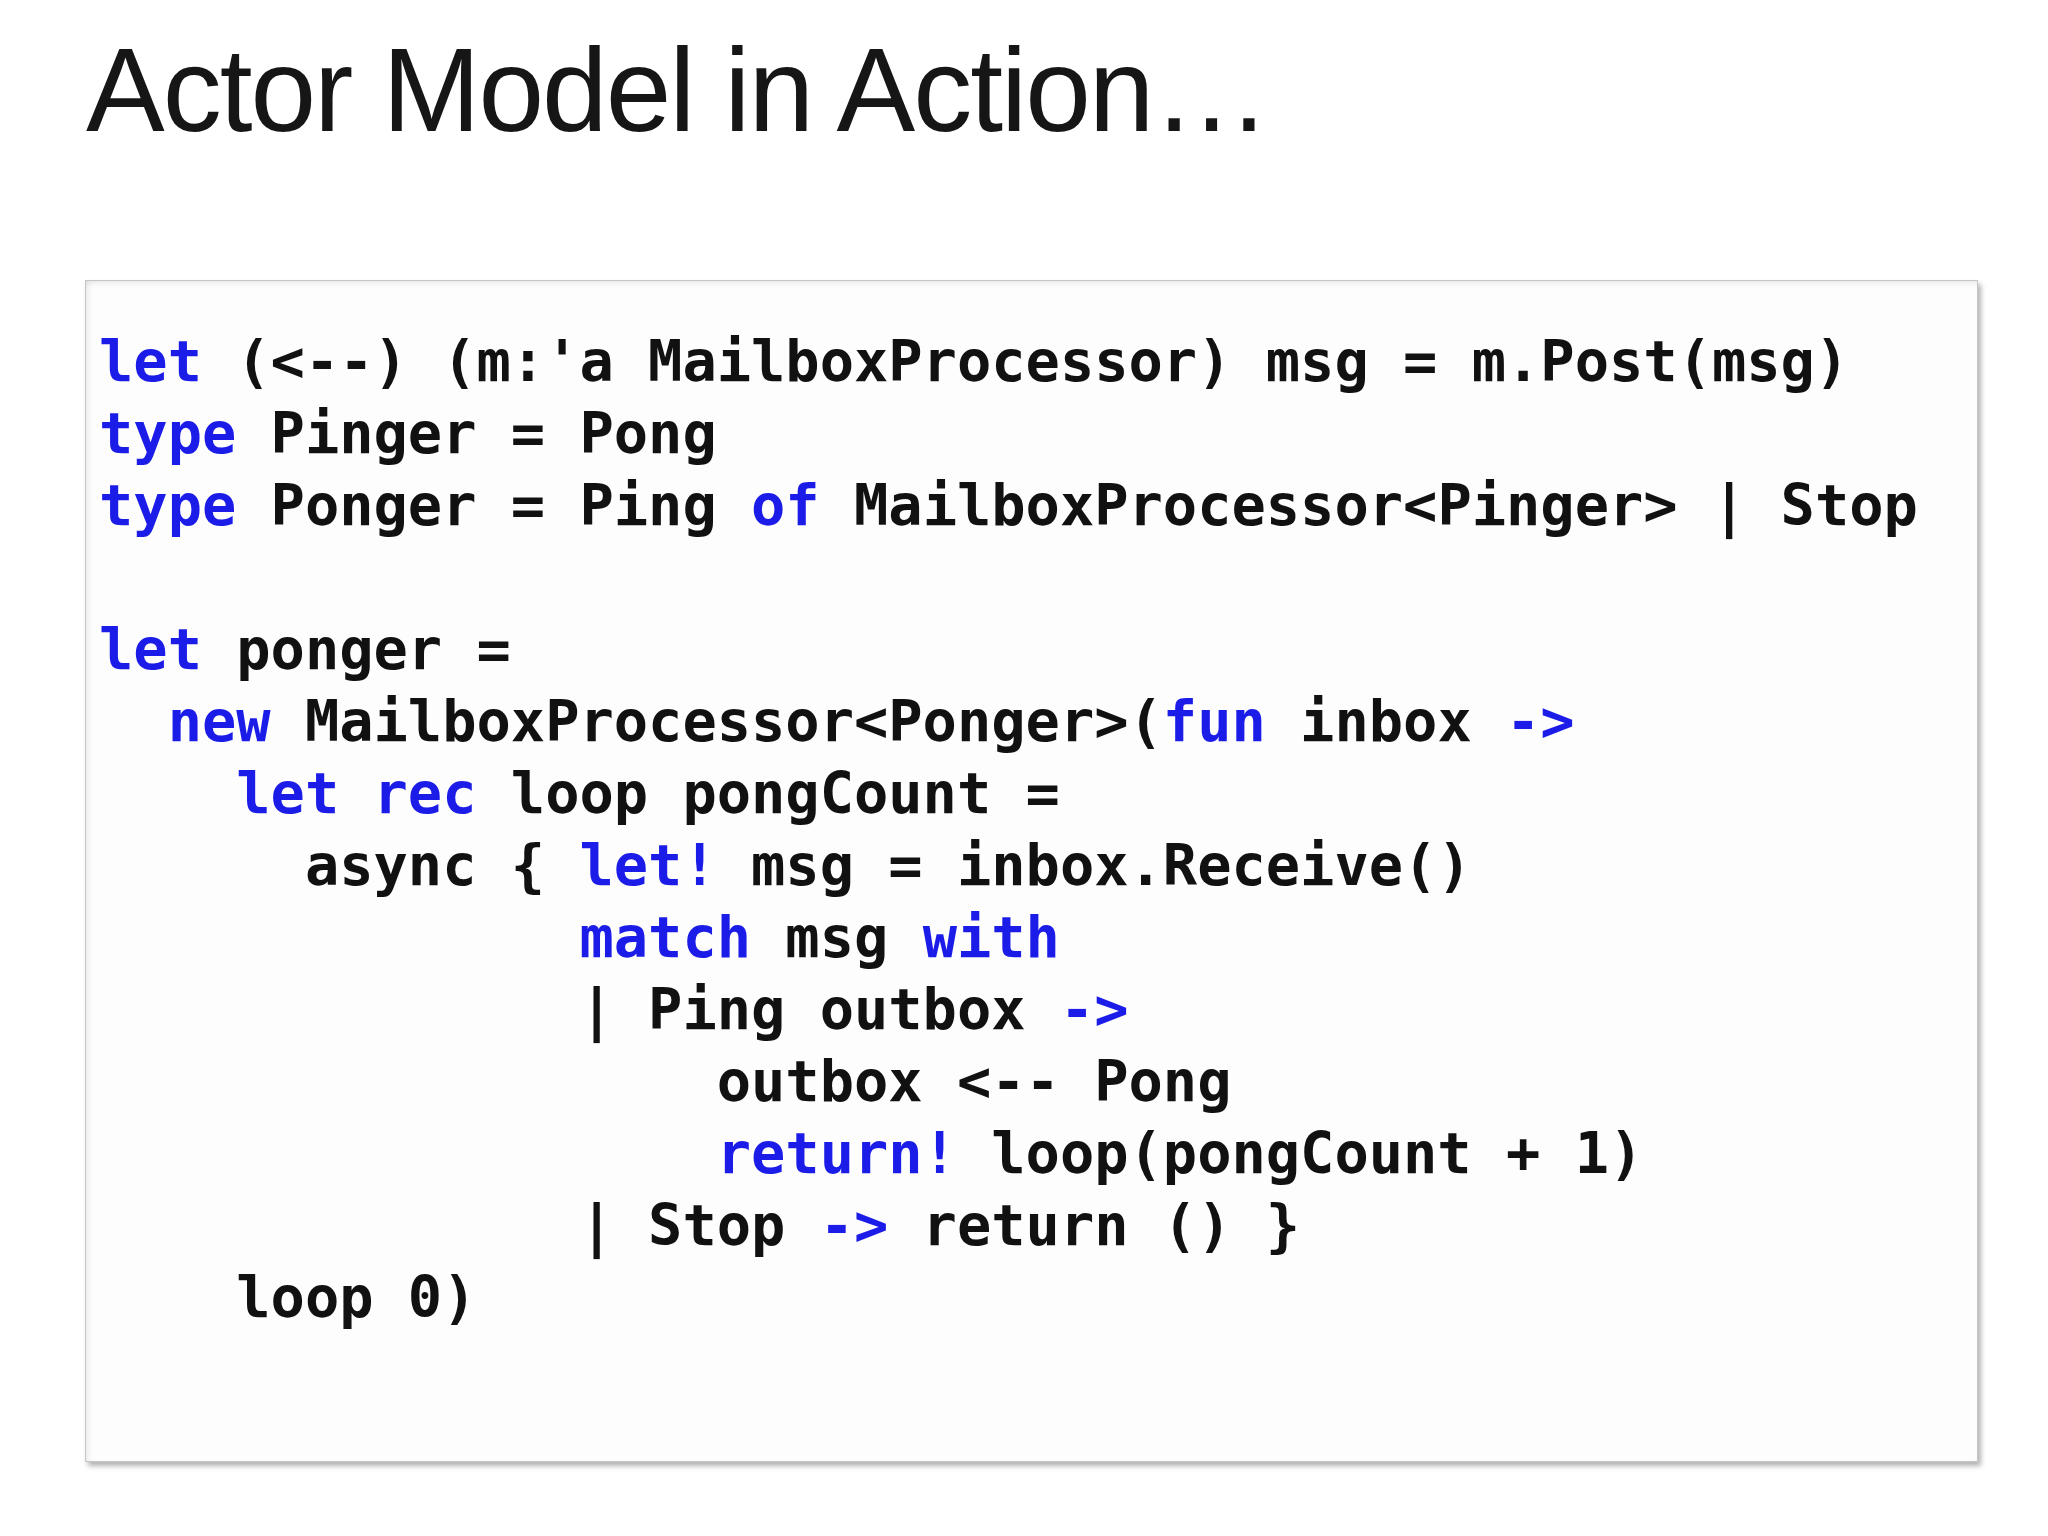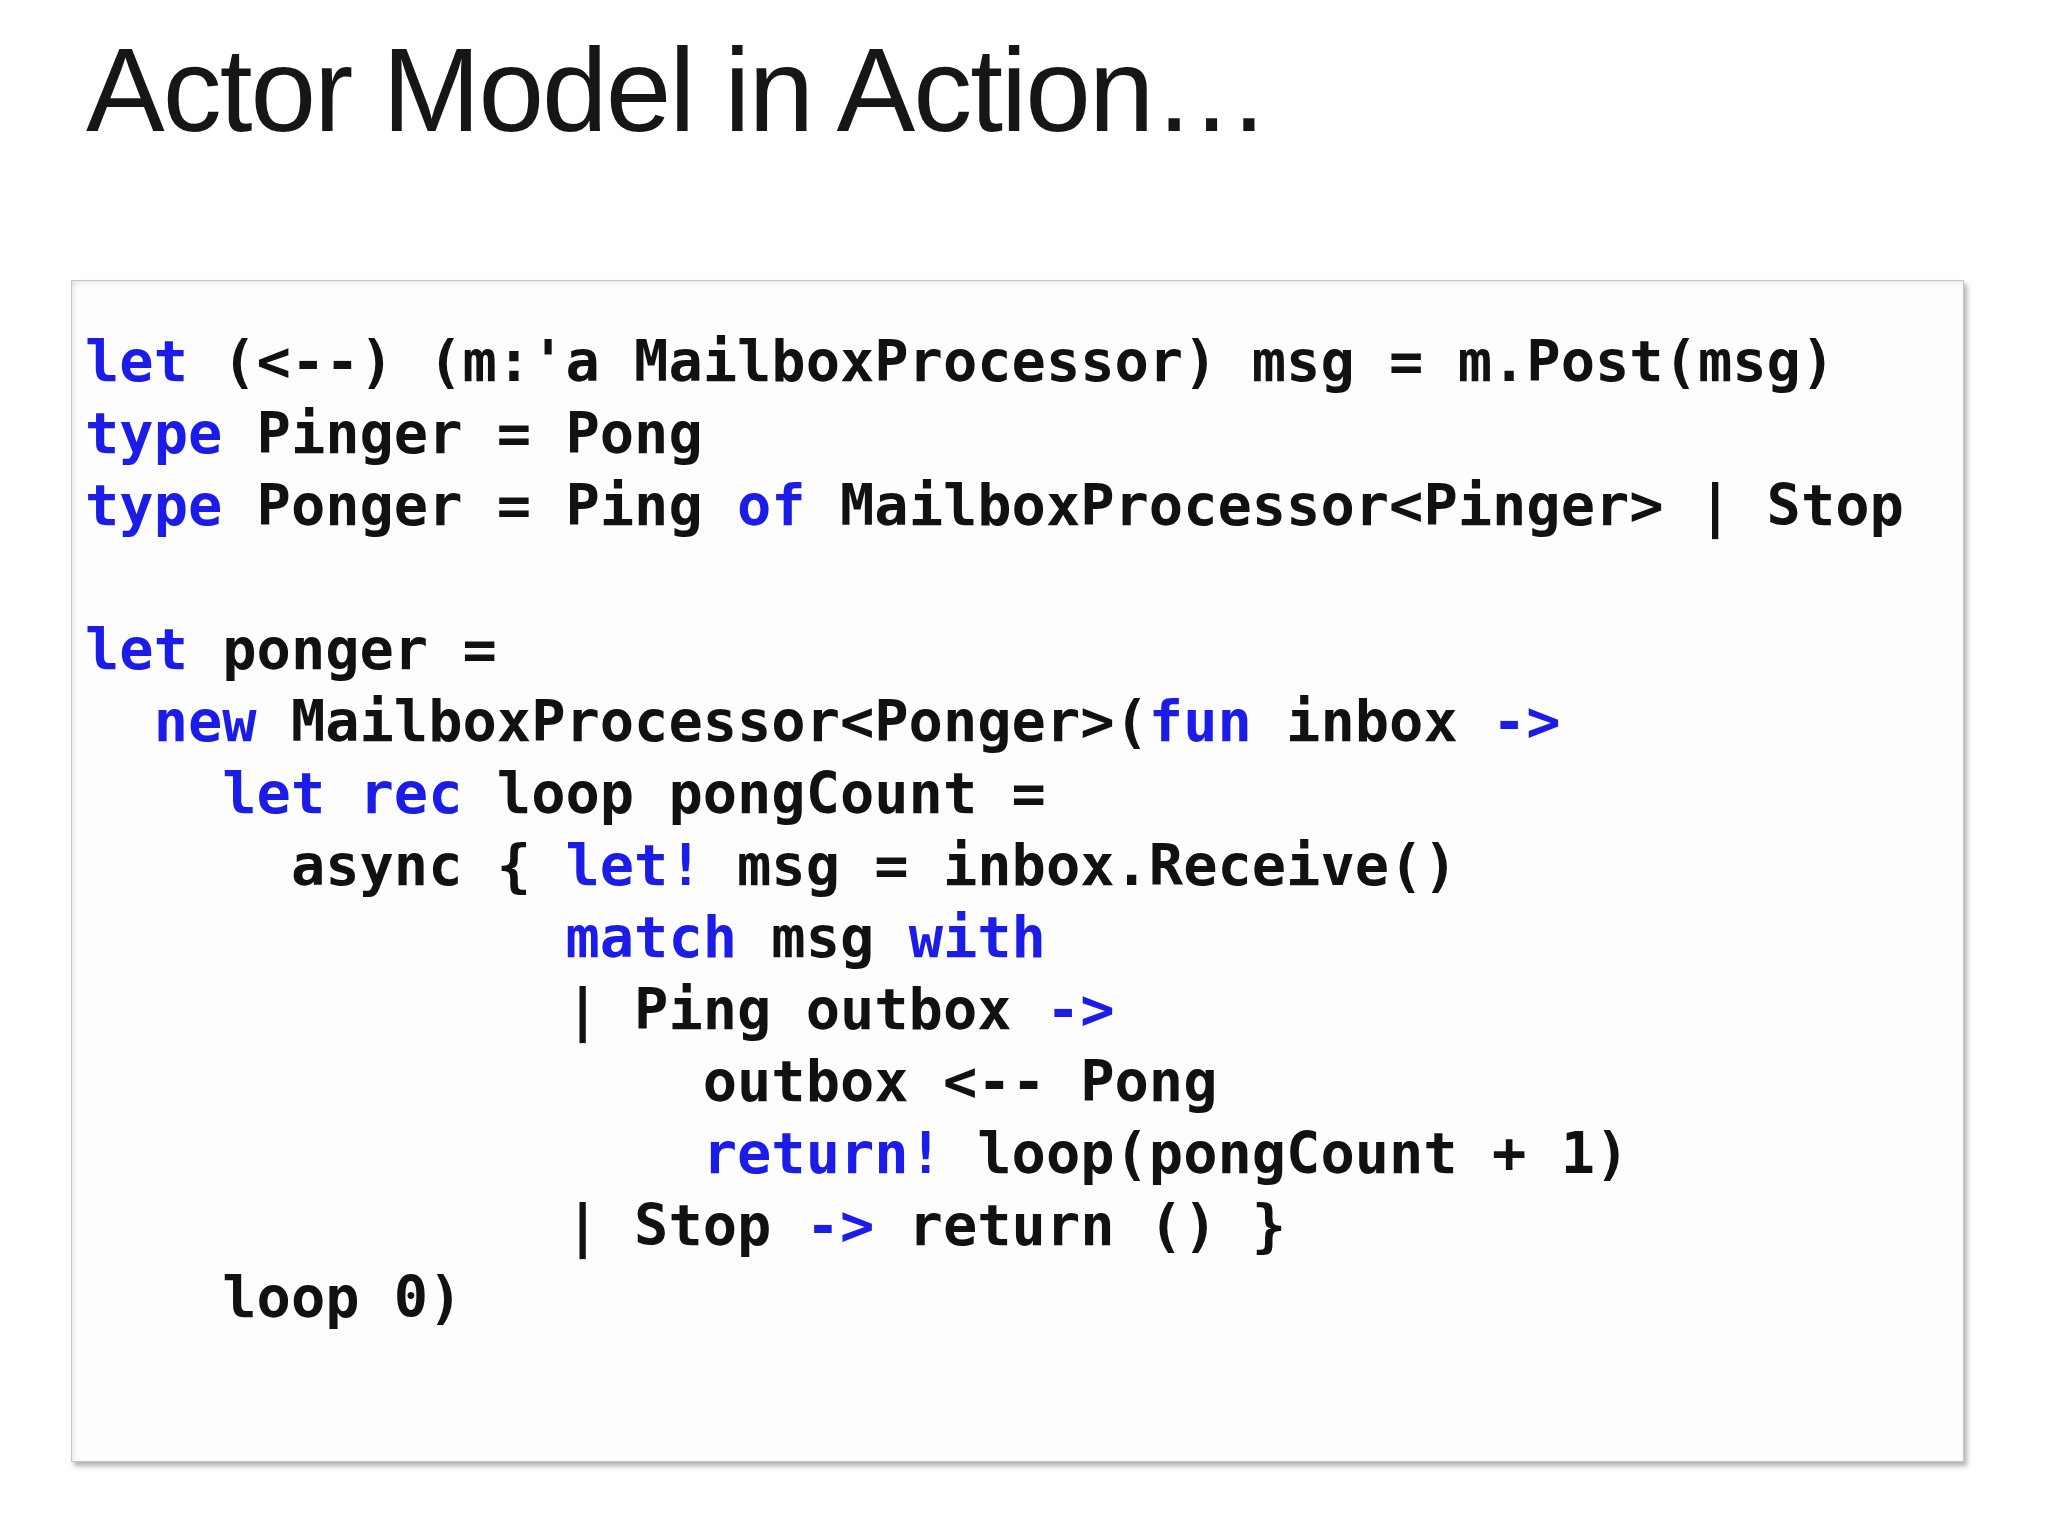--- a/index.html
+++ b/index.html
@@ -22,21 +22,21 @@
     top: 22px;
     font-family: "Liberation Sans", sans-serif;
     font-weight: 300;
     font-size: 118px;
     letter-spacing: -2px;
     color: var(--title-color, #161616);
     white-space: nowrap;
   }
   .code-box {
     position: absolute;
-    left: 71px;
+    left: 85px;
     top: 280px;
     width: 1893px;
     height: 1182px;
     background: #fdfdfd;
     border: 1px solid var(--box-border, #c6c6c6);
     box-shadow: 3px 4px 5px rgba(0,0,0,0.30),
                 inset 5px 0 7px -4px rgba(0,0,0,0.10),
                 inset 0 5px 7px -4px rgba(0,0,0,0.10);
     padding: 44px 8px 8px 13px;
   }

